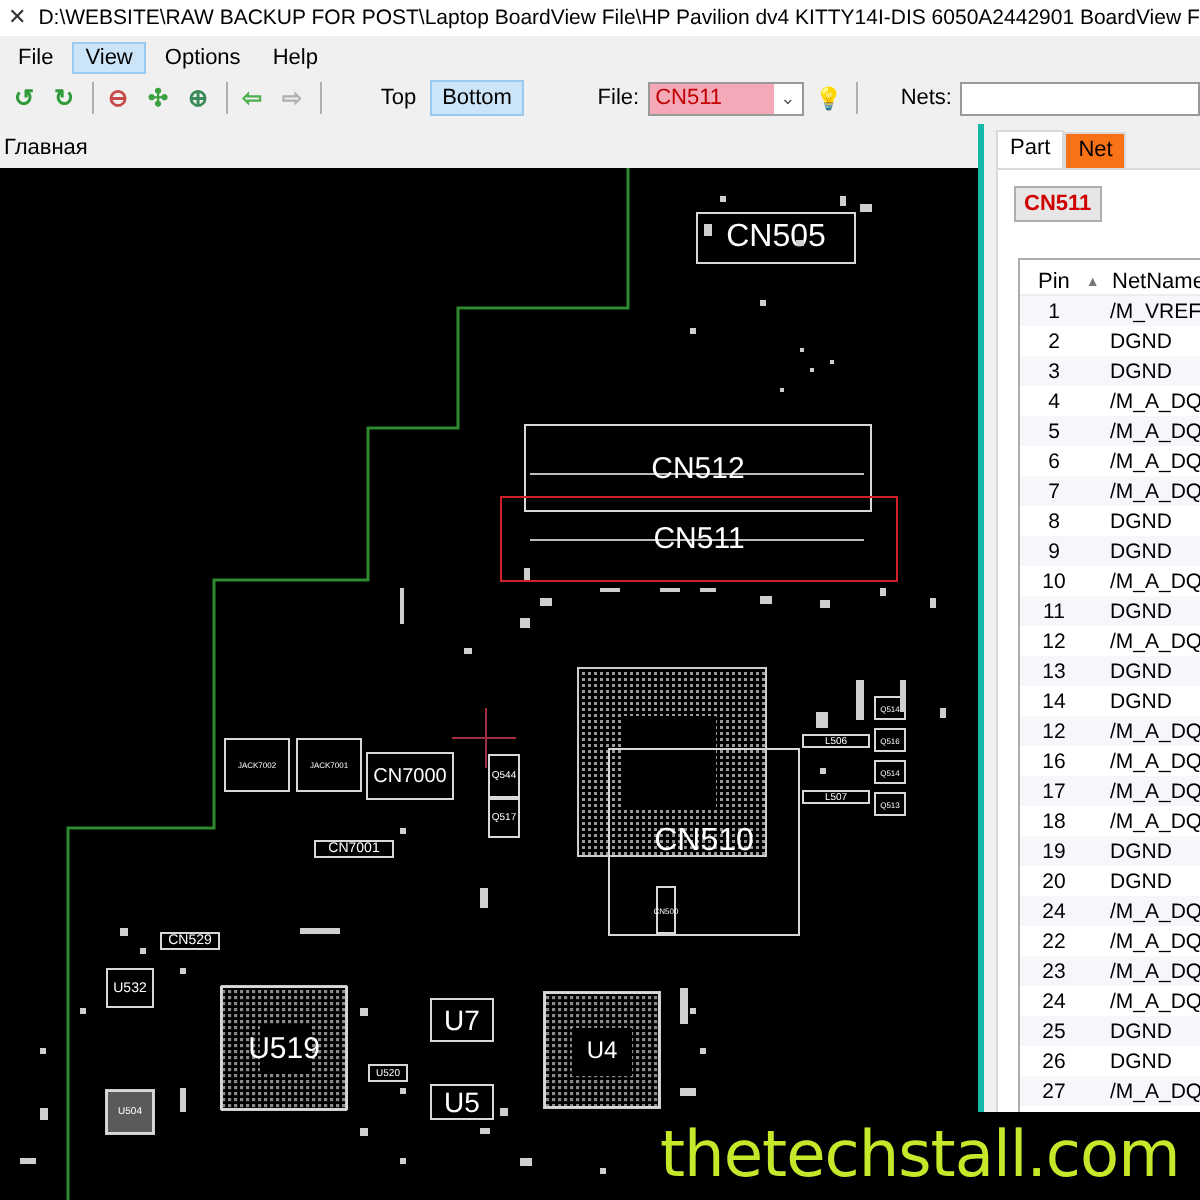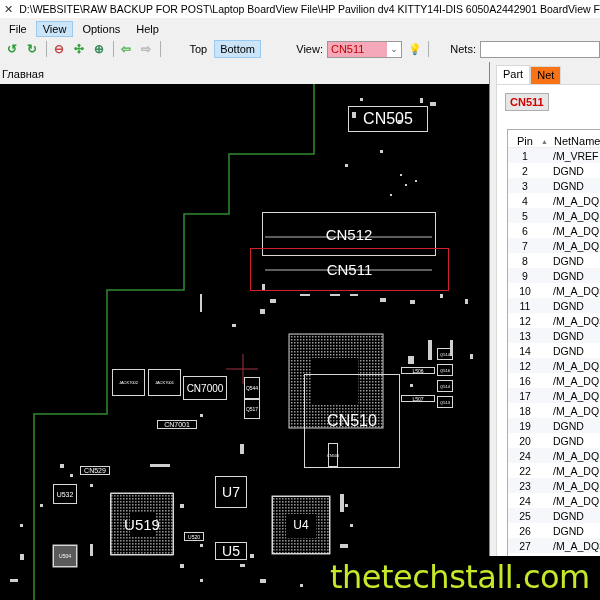--- a/index.html
+++ b/index.html
@@ -15,21 +15,21 @@
   .tb-toggle { padding: 2px 5px; font-size: 11px; margin-right: 2px; }
   .tb-toggle.active { background: #cce4f7; border: 1px solid #99c9ef; }
   .tb-label { font-size: 11px; margin-right: 4px; }
   .parts-combo { width: 106px; height: 17px; background: #f4a8b8; border: 1px solid #999; display: flex; align-items: center; justify-content: space-between; padding-left: 3px; color: #c00000; font-size: 11px; }
   .parts-combo .dd { width: 14px; text-align: center; color: #555; font-size: 9px; background: #fff; height: 100%; line-height: 15px; }
   .nets-input { width: 120px; height: 17px; background: #fff; border: 1px solid #999; }
   .breadcrumb-row { position: absolute; left: 0; top: 66px; height: 16px; display: flex; align-items: center; }
   .breadcrumb-home { padding: 0 4px 0 2px; font-size: 11px; }
   .breadcrumb-tab { border: 1px solid #adadad; background: #fff; padding: 0 4px; height: 15px; line-height: 13px; font-size: 11px; }
   .board { position: absolute; left: 0; top: 84px; width: 489px; height: 516px; background: #000; overflow: hidden; }
-  .side-panel { position: absolute; left: 489px; top: 62px; width: 111px; height: 538px; background: #f0f0f0; border-left: 1px solid #14b8a6; }
+  .side-panel { position: absolute; left: 489px; top: 62px; width: 111px; height: 538px; background: #f0f0f0; border-left: 3px solid #14b8a6; }
   .side-tabs { position: absolute; left: 6px; top: 4px; display: flex; }
   .side-tab { padding: 2px 6px; font-size: 11px; border: 1px solid #d9d9d9; border-bottom: none; background: #f97316; }
   .side-tab.active { background: #fff; padding-bottom: 4px; margin-top: -1px; }
   .side-body { position: absolute; left: 6px; top: 22px; width: 105px; height: 516px; background: #fff; border: 1px solid #d9d9d9; }
   .part-badge { position: absolute; left: 8px; top: 8px; padding: 2px 4px; border: 1px solid #adadad; background: #e6e6e6; color: #d00000; font-weight: bold; font-size: 11px; }
   .table { position: absolute; left: 10px; top: 44px; width: 95px; height: 468px; border: 1px solid #adadad; background: #fff; overflow: hidden; }
   .thead { height: 18px; display: flex; align-items: flex-end; font-size: 11px; border-bottom: 1px solid #eee; }
   .th-pin { width: 42px; padding-left: 9px; display: flex; align-items: center; }
   .th-pin .sort { font-size: 7px; color: #777; margin-left: 8px; }
   .th-net { flex: 1; padding-left: 4px; white-space: nowrap; }
@@ -67,21 +67,21 @@
       <span class="tb-btn" style="color: rgb(58, 138, 90);">⊕</span>
       <div class="tb-sep"></div>
       <span class="tb-btn" style="color: rgb(76, 175, 80);">⇦</span>
       <span class="tb-btn" style="color: rgb(176, 176, 176);">⇨</span>
       <div class="tb-sep"></div>
     </div>
   <div style="width:28px"></div>
   <span class="tb-toggle">Top</span>
   <span class="tb-toggle active">Bottom</span>
   <div style="width:48px"></div>
-  <span class="tb-label">View:</span>
+  <span class="tb-label">File:</span>
   <div class="parts-combo">
     <span>CN511</span>
     <span class="dd">⌄</span>
   </div>
   <span class="tb-btn" style="margin-left:6px;color:#999;font-size:11px">💡</span>
   <div class="tb-sep"></div>
   <span class="tb-label" style="margin-left:18px">Nets:</span>
   <input class="nets-input" value="" style="">
 </div>
 
@@ -171,21 +171,21 @@
       </div>
       <div class="comp" style="left: 53px; top: 400px; width: 24px; height: 20px;">
         <span class="comp-label" style="font-size: 7px;">U532</span>
       </div>
       <div class="comp" style="left: 110px; top: 409px; width: 64px; height: 62px;">
         <span class="comp-label" style="font-size: 15px;">U519</span>
       </div>
       <div class="comp" style="left: 184px; top: 448px; width: 20px; height: 9px;">
         <span class="comp-label" style="font-size: 5px;">U520</span>
       </div>
-      <div class="comp" style="left: 215px; top: 392px; width: 32px; height: 32px;">
+      <div class="comp" style="left: 215px; top: 415px; width: 32px; height: 22px;">
         <span class="comp-label" style="font-size: 14px;">U7</span>
       </div>
       <div class="comp" style="left: 215px; top: 458px; width: 32px; height: 18px;">
         <span class="comp-label" style="font-size: 14px;">U5</span>
       </div>
       <div class="comp" style="left: 272px; top: 412px; width: 58px; height: 58px;">
         <span class="comp-label" style="font-size: 12px;">U4</span>
       </div>
       <div class="comp" style="left: 53px; top: 461px; width: 24px; height: 22px;">
         <span class="comp-label" style="font-size: 5px;">U504</span>

